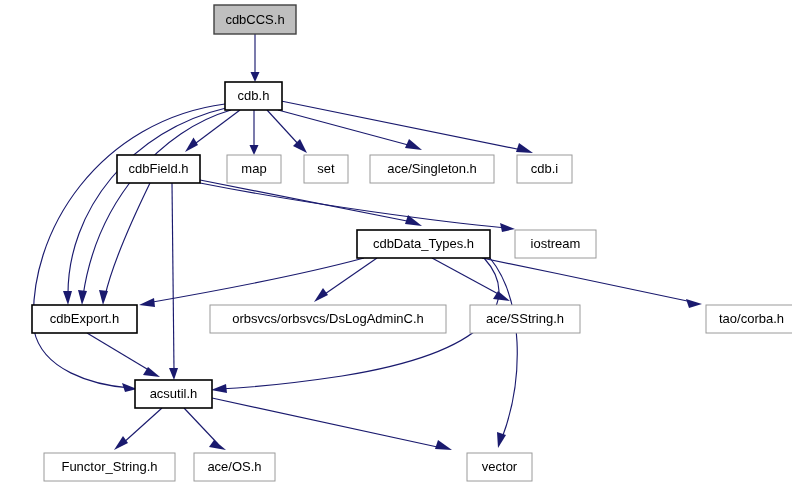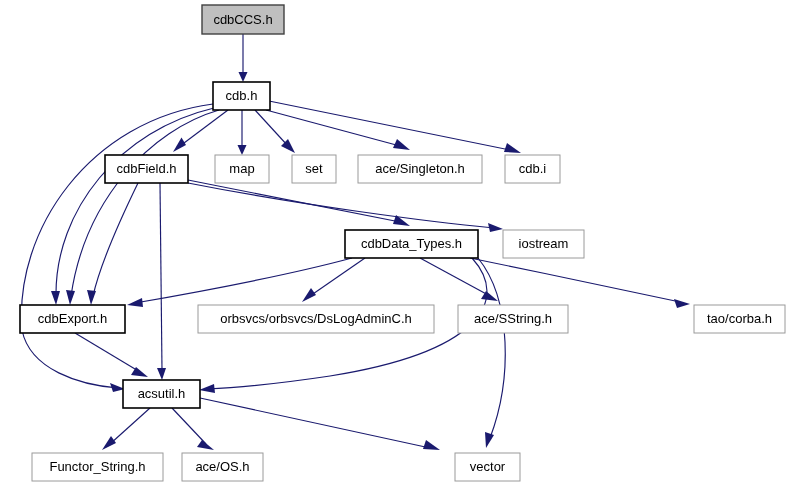--- a/index.html
+++ b/index.html
@@ -10,20 +10,21 @@
   body {
     width: 792px;
     height: 485px;
     font-family: "Liberation Sans", sans-serif;
     overflow: hidden;
   }
   #graph-root {
     position: relative;
     width: 724px;
     height: 485px;
+    margin-left: 12px;
   }
   svg#dep-graph {
     display: block;
     width: 792px;
     height: 485px;
   }
   .node-box {
     fill: #ffffff;
     stroke: #9a9a9a;
     stroke-width: 1;

